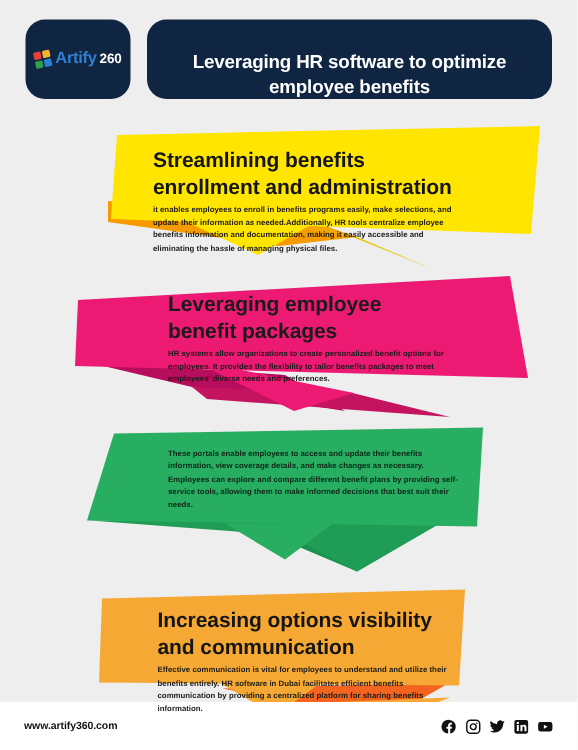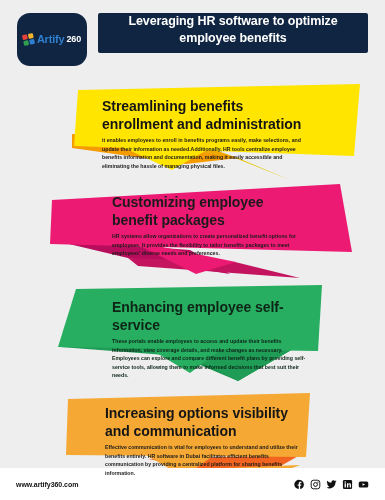--- a/index.html
+++ b/index.html
@@ -53,24 +53,24 @@
     letter-spacing: -0.2px; line-height: 1;
   }
   .logo-360 {
     color: #ffffff; font-size: 9px; font-weight: 700;
     letter-spacing: -0.1px; line-height: 1;
   }
 
   .title-card {
     position: absolute;
     left: 98px; top: 13px;
-    width: 270px; height: 40px;
+    width: 270px; height: 53px;
     background: #102542;
-    border-radius: 2px;
-    display: flex; align-items: flex-start; justify-content: center;
+    border-radius: 13px;
+    display: flex; align-items: flex-end; justify-content: center;
     padding: 0 14px;
   }
   .title-card h1 {
     color: #ffffff;
     font-size: 12.5px;
     font-weight: 700;
     line-height: 1.32;
     text-align: center;
     letter-spacing: -0.1px;
   }
@@ -173,34 +173,33 @@
   </div>
 
   <div class="banner pink" id="sec-pink">
     <svg width="385" height="105" viewBox="0 0 385 105">
       <polygon points="52,62 190,72 230,96 128,80" fill="#b80d5d"></polygon>
       <polygon points="128,80 235,84 300,100 138,88" fill="#c4145f"></polygon>
       <polygon points="128,62 236,84 196,96" fill="#ec1a72"></polygon>
       <polygon points="52,22 340,6 352,74 50,66" fill="#ec1a72"></polygon>
     </svg>
     <div class="txt">
-      <div class="b-title">Customizing employee benefit packages</div>
+      <div class="b-title">Leveraging employee benefit packages</div>
       <div class="b-body">HR systems allow organizations to create personalized benefit options for employees. It provides the flexibility to tailor benefits packages to meet employees' diverse needs and preferences.</div>
     </div>
   </div>
 
   <div class="banner green" id="sec-green">
     <svg width="385" height="105" viewBox="0 0 385 105">
       <polygon points="152,72 300,64 238,100 186,78" fill="#17934c"></polygon>
       <polygon points="60,66 300,64 238,100 192,76" fill="#1f9c55"></polygon>
       <polygon points="76,8 322,4 318,70 58,66" fill="#27ae60"></polygon>
       <polygon points="150,68 222,68 190,92" fill="#27ae60"></polygon>
     </svg>
     <div class="txt">
-      <div class="b-title">Enhancing employee self-service</div>
       <div class="b-body">These portals enable employees to access and update their benefits information, view coverage details, and make changes as necessary. Employees can explore and compare different benefit plans by providing self-service tools, allowing them to make informed decisions that best suit their needs.</div>
     </div>
   </div>
 
   <div class="banner orange" id="sec-orange">
     <svg width="385" height="105" viewBox="0 0 385 105">
       <polygon points="148,74 300,70 244,102 180,80" fill="#f2641f"></polygon>
       <polygon points="148,86 300,80 238,104 156,92" fill="#f5a833"></polygon>
       <polygon points="68,14 310,8 306,72 66,70" fill="#f5a833"></polygon>
       <polygon points="146,70 214,70 184,92" fill="#f5a833"></polygon>

